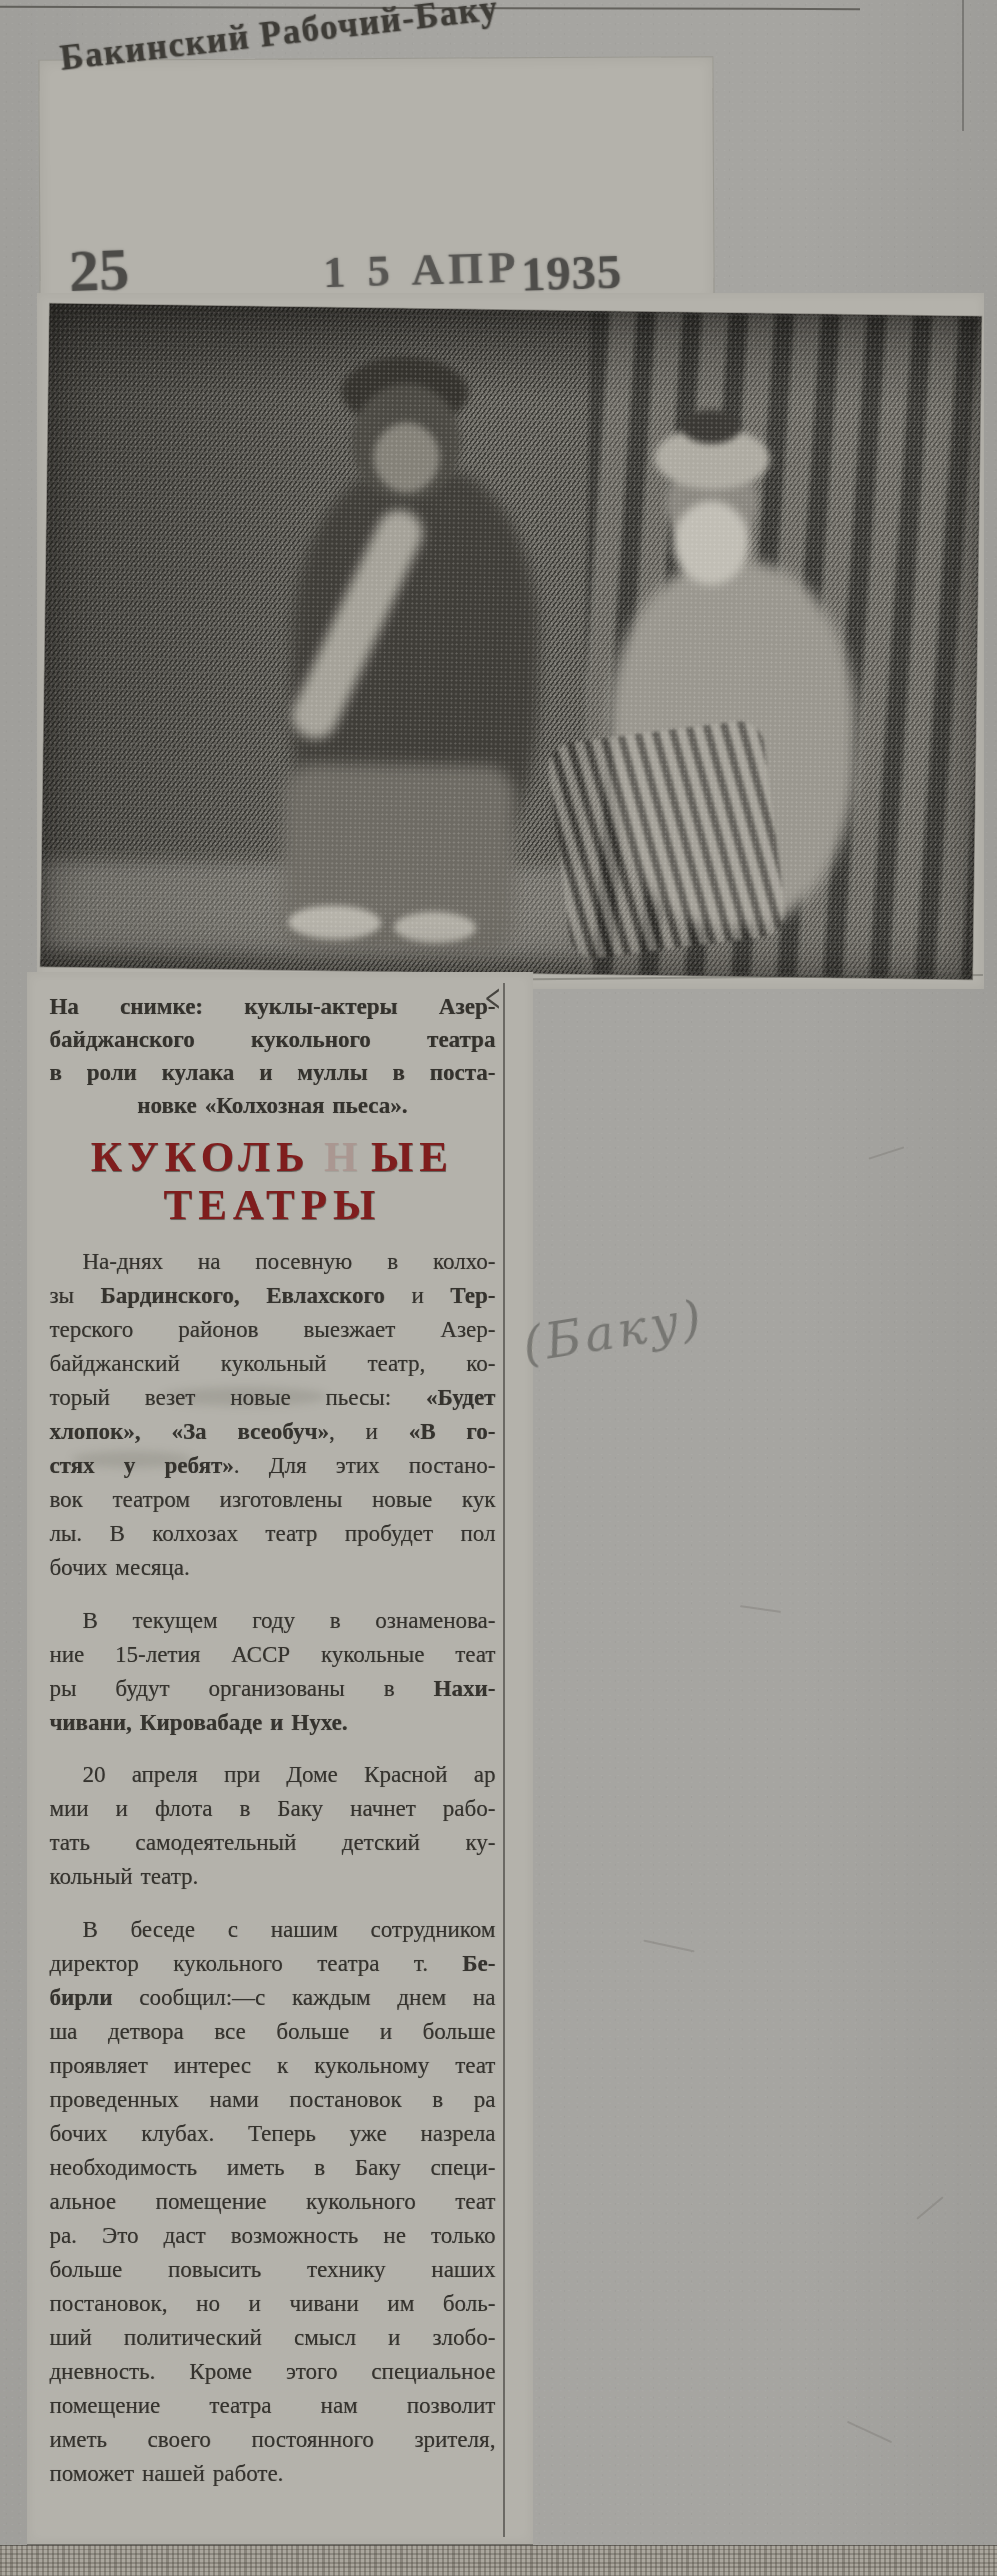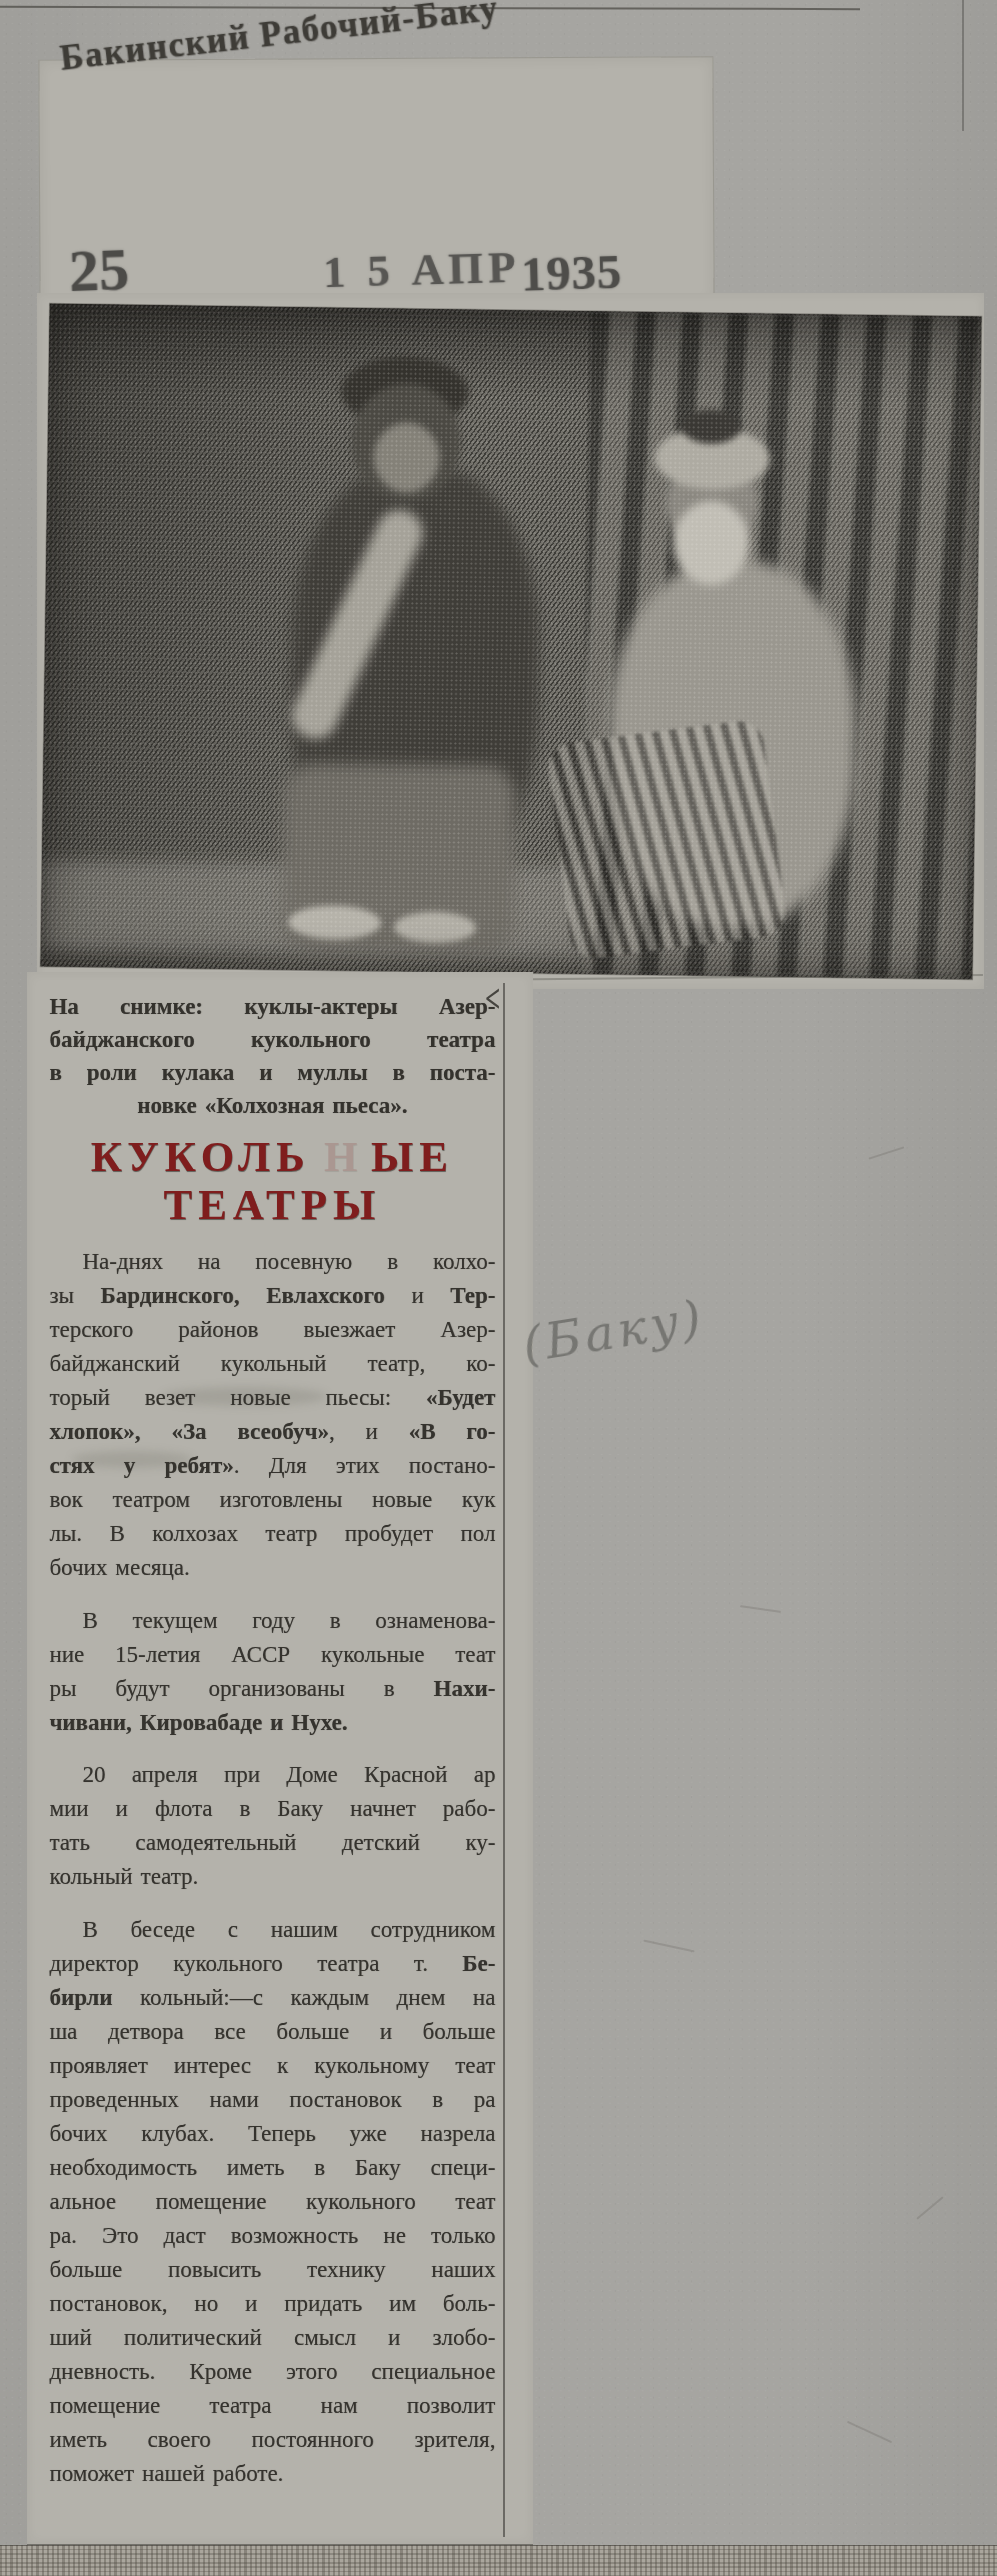--- a/index.html
+++ b/index.html
@@ -216,30 +216,30 @@
           </div>
           <div class="para">
             <div class="tline indent"><span>20 апреля при Доме Красной ар</span></div>
             <div class="tline"><span>мии и флота в Баку начнет рабо-</span></div>
             <div class="tline"><span>тать самодеятельный детский ку-</span></div>
             <div class="tline al-left"><span>кольный театр.</span></div>
           </div>
           <div class="para">
             <div class="tline indent"><span>В беседе с нашим сотрудником</span></div>
             <div class="tline"><span>директор кукольного театра т. </span><span class="b">Бе-</span></div>
-            <div class="tline"><span class="b">бирли</span><span> кольный:—с каждым днем на</span></div>
+            <div class="tline"><span class="b">бирли</span><span> сообщил:—с каждым днем на</span></div>
             <div class="tline"><span>ша детвора все больше и больше</span></div>
             <div class="tline"><span>проявляет интерес к кукольному теат</span></div>
             <div class="tline"><span>проведенных нами постановок в ра</span></div>
             <div class="tline"><span>бочих клубах. Теперь уже назрела</span></div>
             <div class="tline"><span>необходимость иметь в Баку специ-</span></div>
             <div class="tline"><span>альное помещение кукольного теат</span></div>
             <div class="tline"><span>ра. Это даст возможность не только</span></div>
             <div class="tline"><span>больше повысить технику наших</span></div>
-            <div class="tline"><span>постановок, но и придать им боль-</span></div>
+            <div class="tline"><span>постановок, но и чивани им боль-</span></div>
             <div class="tline"><span>ший политический смысл и злобо-</span></div>
             <div class="tline"><span>дневность. Кроме этого специальное</span></div>
             <div class="tline"><span>помещение театра нам позволит</span></div>
             <div class="tline"><span>иметь своего постоянного зрителя,</span></div>
             <div class="tline al-left"><span>поможет нашей работе.</span></div>
           </div>
         </div>
     </div>
   </div>
 

